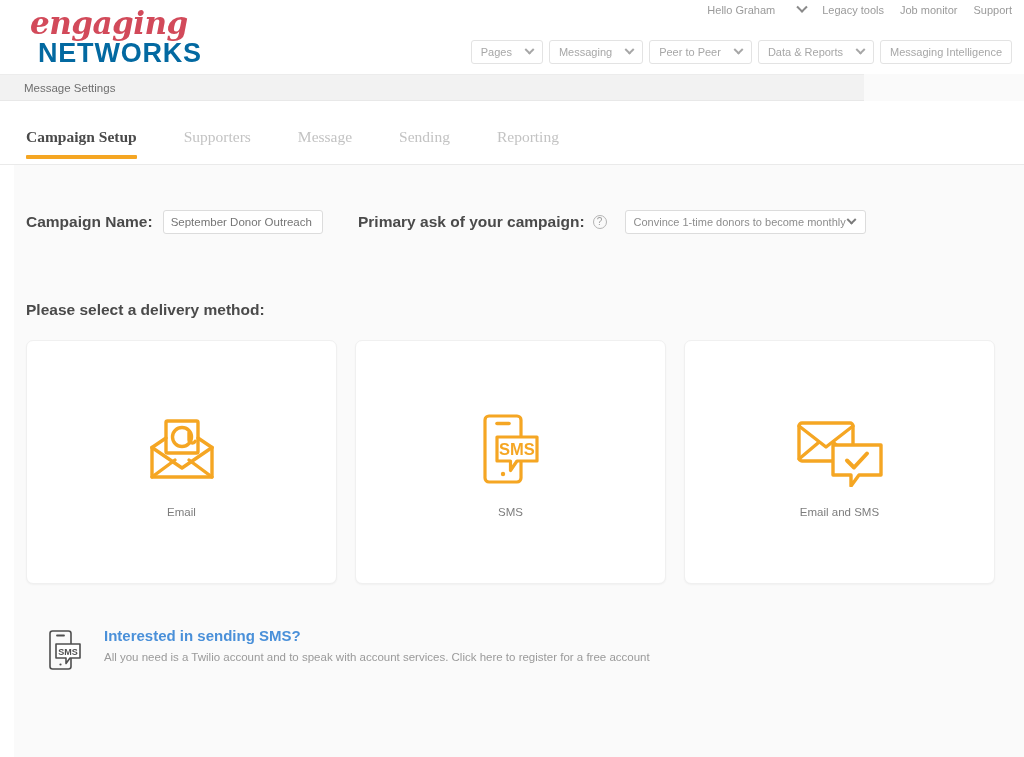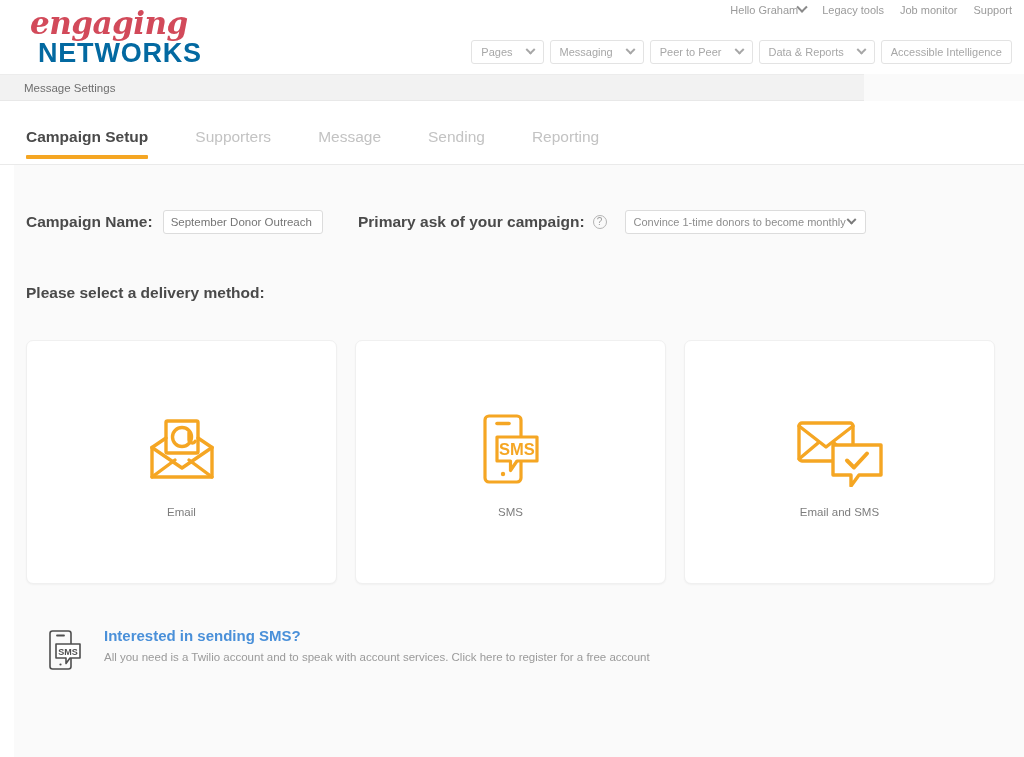--- a/index.html
+++ b/index.html
@@ -27,21 +27,21 @@
   .logo-networks {
     font-family: "Liberation Sans", sans-serif;
     font-weight: bold; font-size: 27px; color: #0369a1;
     letter-spacing: 0.8px; line-height: 1.05; display: block; margin-left: 16px;
   }
   .util-nav {
     position: absolute; right: 12px; top: 4px;
     display: flex; align-items: center; gap: 16px;
     font-size: 11px; color: #9a9a9a;
   }
-  .util-nav .item { display: flex; align-items: center; gap: 0; white-space: nowrap; }
+  .util-nav .item { display: flex; align-items: center; gap: 23px; white-space: nowrap; }
   .chev {
     display: inline-block; width: 8px; height: 8px;
     border-right: 2px solid #8a8a8a; border-bottom: 2px solid #8a8a8a;
     transform: rotate(45deg) translate(-2px,-2px);
   }
 
   .navbtns {
     position: absolute; right: 12px; top: 40px;
     display: flex; gap: 6px; padding-left: 8px;
   }
@@ -60,21 +60,21 @@
     background: #f2f2f2; border-top: 1px solid #ececec; border-bottom: 1px solid #e8e8e8;
   }
   .crumbbar .label {
     position: absolute; left: 24px; top: 7px;
     font-size: 11.5px; color: #6f6f6f;
   }
 
   
   .tabbar {
     position: absolute; left: 0; top: 101px; width: 1024px; height: 64px;
-    background: #ffffff; border-bottom: 1px solid #eaeaea;
+    background: #ffffff; border-bottom: 1px solid #eaeaea; font-family: Liberation Serif, serif;
   }
   .tabs { position: absolute; left: 26px; top: 0; display: flex; height: 64px; }
   .tab {
     position: relative; height: 64px;
     display: flex; align-items: flex-start; padding-top: 27px;
     margin-right: 47px;
     font-size: 15.5px; color: #c3c3c3; white-space: nowrap;
   }
   .tab.active { color: #4a4a4a; font-weight: bold; }
   .tab.active::after {
@@ -104,21 +104,21 @@
   .select-box {
     margin-left: 18px; width: 241px; height: 24px;
     border: 1px solid #dcdcdc; border-radius: 3px; background: #ffffff;
     display: flex; align-items: center; padding: 0 8px;
     font-size: 11px; color: #8d8d8d;
   }
   .select-box .txt { flex: 1; white-space: nowrap; overflow: hidden; }
   .select-box .chev { width: 7px; height: 7px; border-color: #7b7b7b; margin-right: 2px; }
 
   .section-heading {
-    position: absolute; left: 26px; top: 119px;
+    position: absolute; left: 26px; top: 136px;
     font-size: 15.5px; font-weight: bold; color: #4a4a4a;
   }
 
   
   .cards { position: absolute; left: 26px; top: 175px; display: flex; gap: 18px; }
   .card {
     width: 311px; height: 244px;
     background: #ffffff; border: 1px solid #f0f0f0; border-radius: 7px;
     box-shadow: 0 1px 2px rgba(0,0,0,0.04);
     display: flex; flex-direction: column; align-items: center; justify-content: center;
@@ -184,21 +184,21 @@
       </div>
       <div class="navbtn">
         <span>Peer to Peer</span>
         <span class="chev"></span>
       </div>
       <div class="navbtn">
         <span>Data &amp; Reports</span>
         <span class="chev"></span>
       </div>
       <div class="navbtn">
-        <span>Accessible Intelligence</span>
+        <span>Messaging Intelligence</span>
       </div>
     </div>
   </div>
 
   <div class="crumbbar">
     <span class="label">Message Settings</span>
   </div>
 
   <div class="tabbar">
     <div class="tabs">

